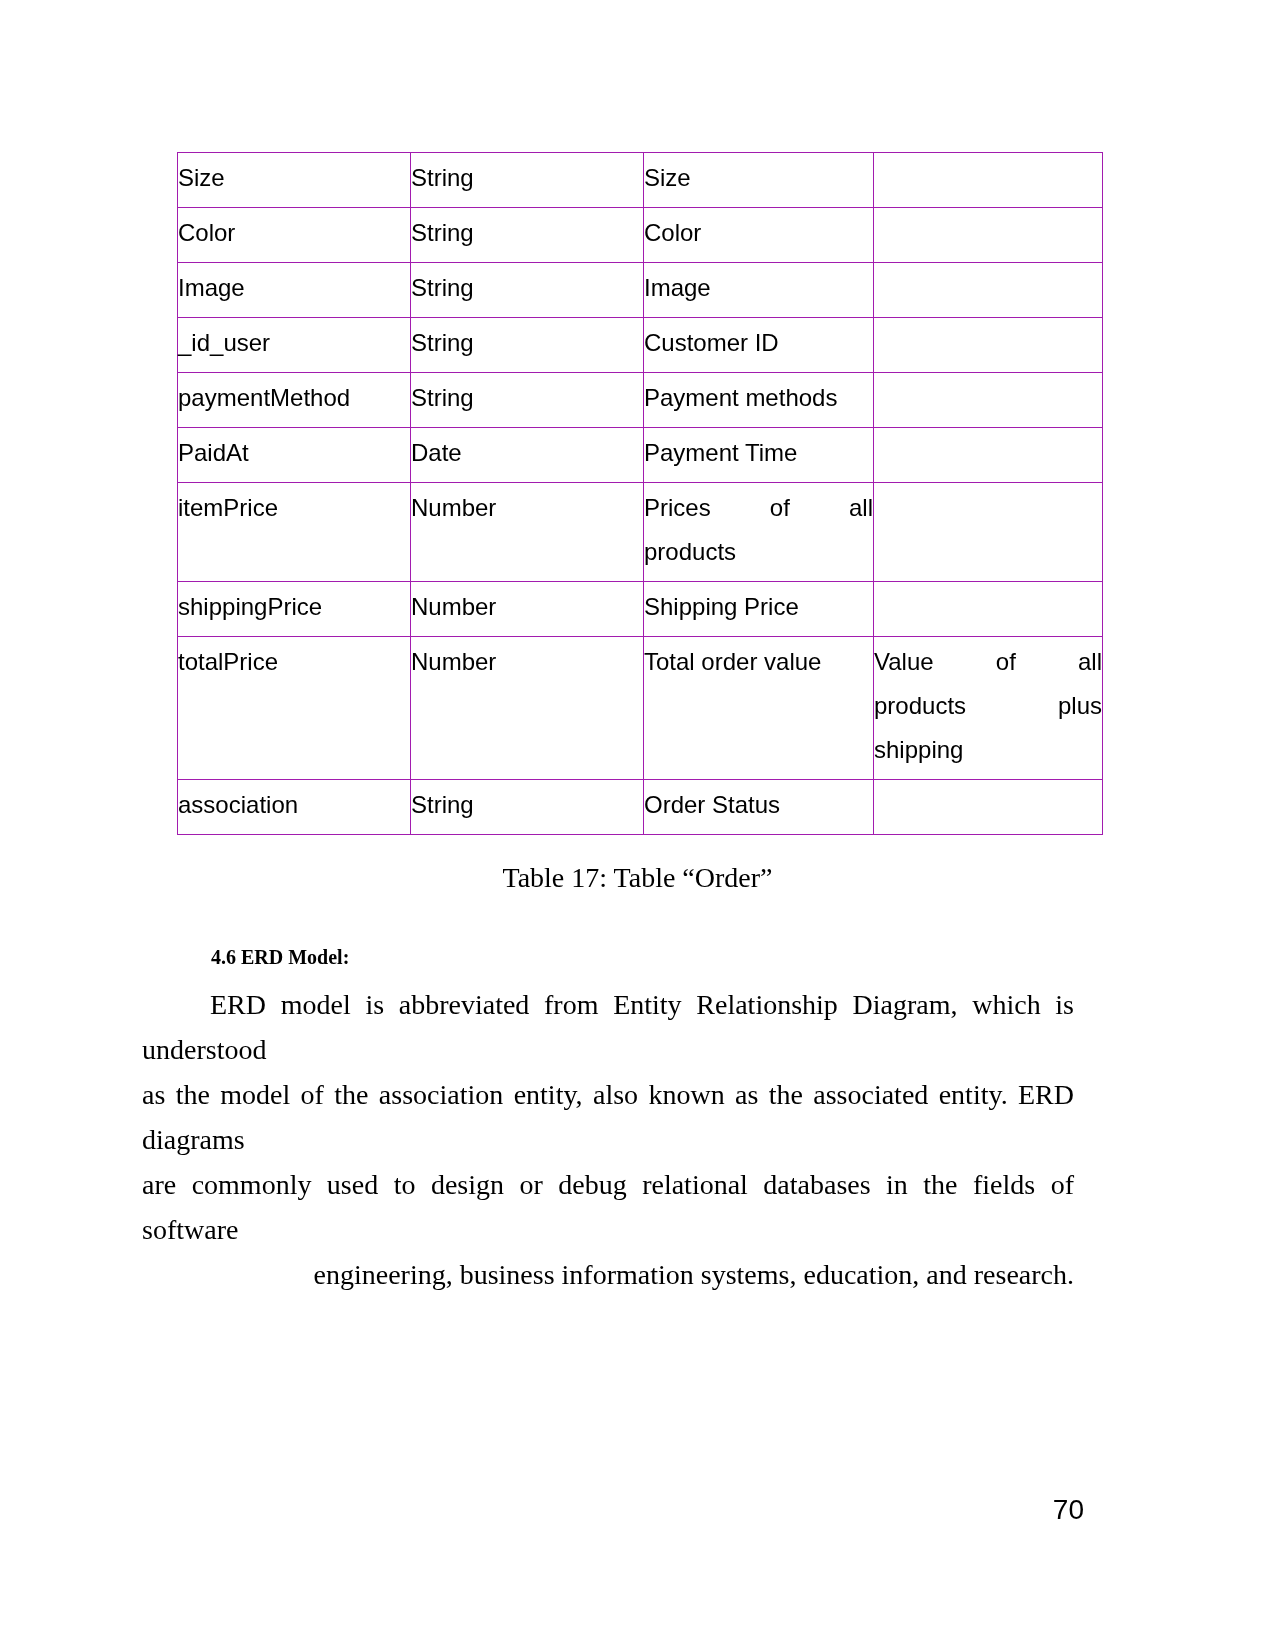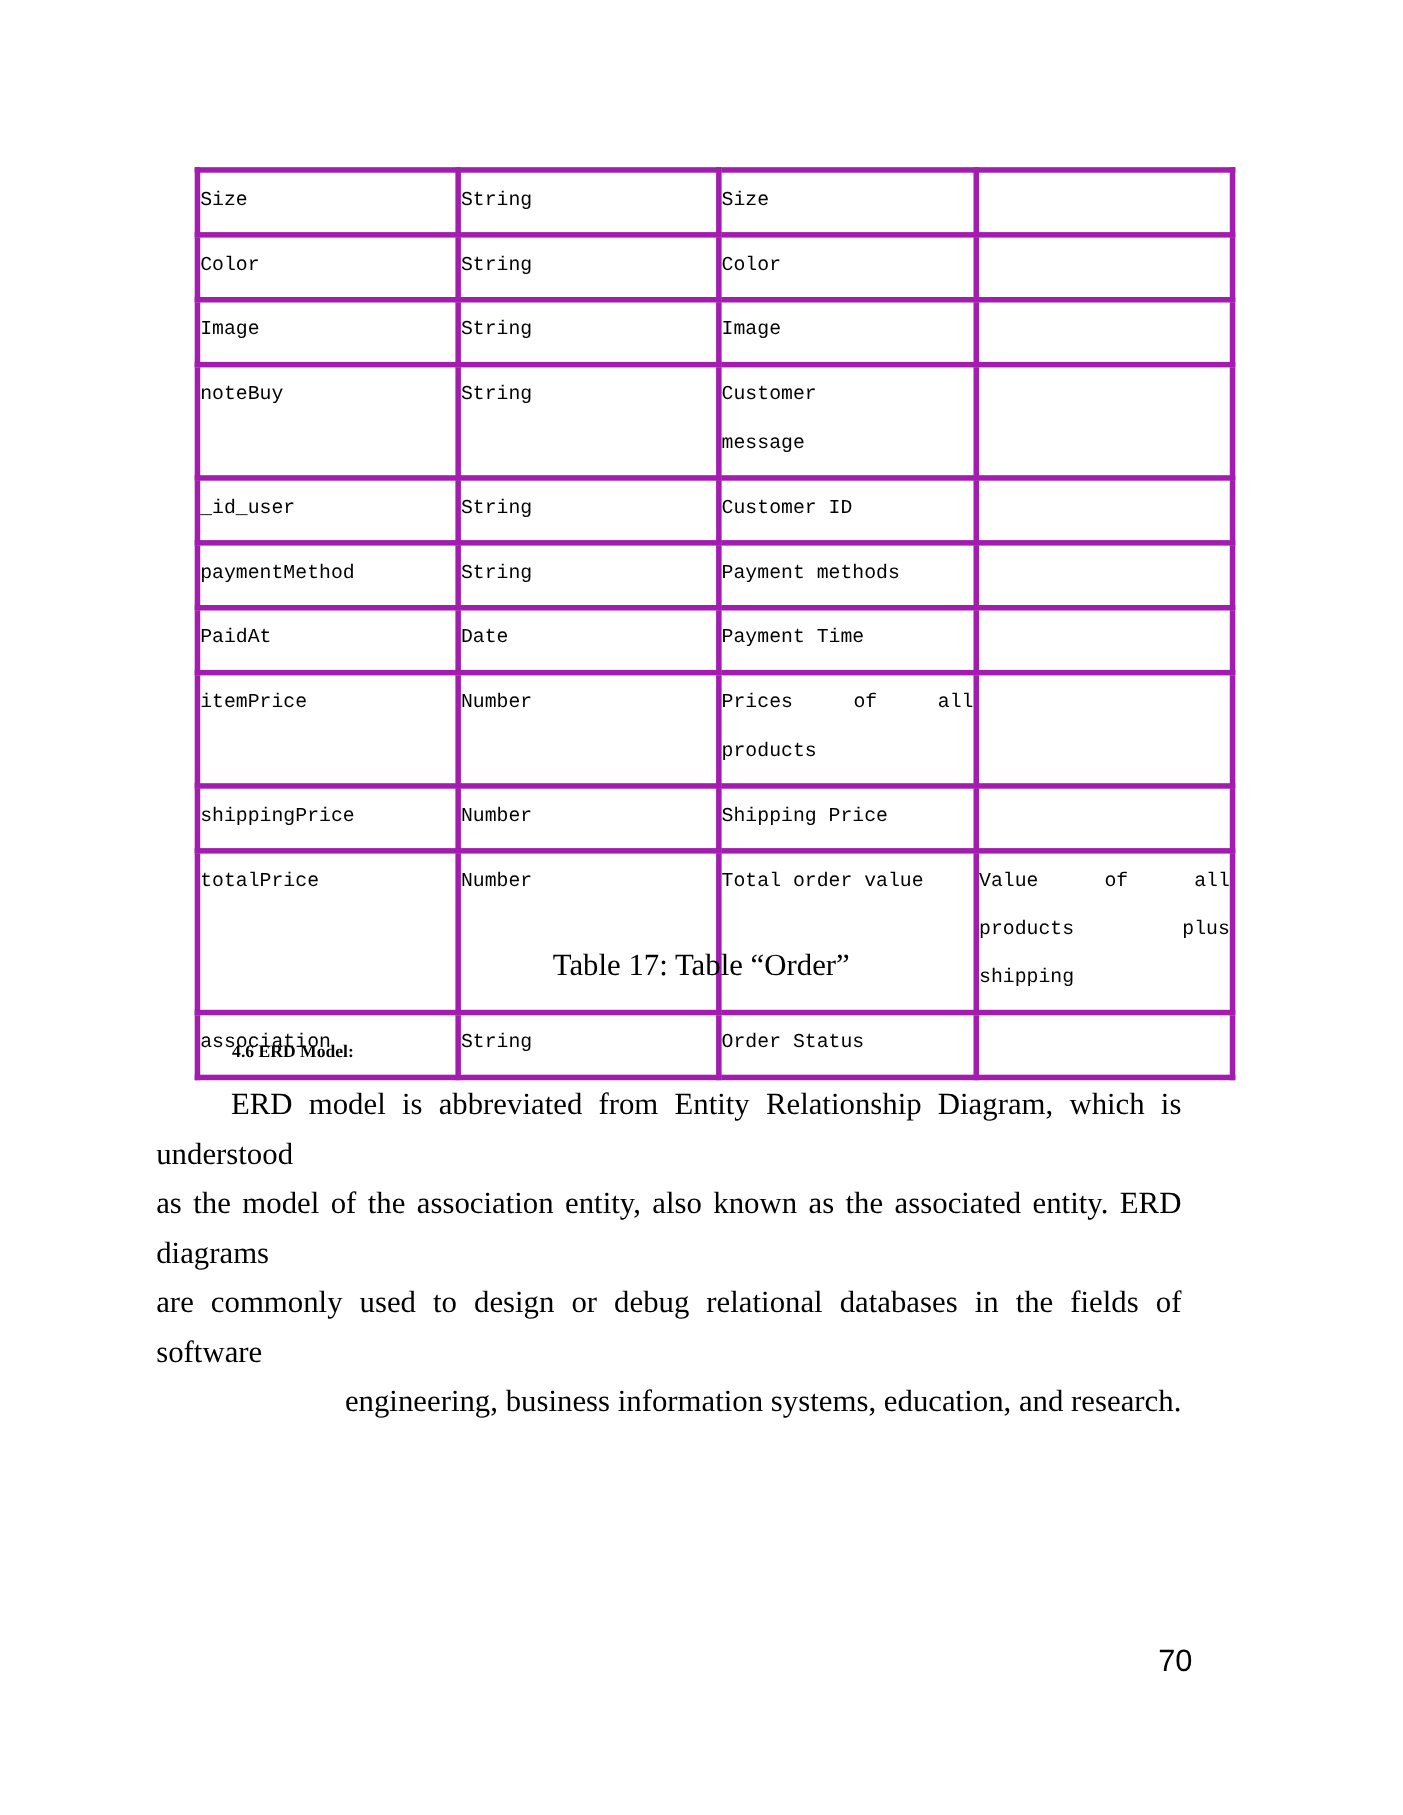--- a/index.html
+++ b/index.html
@@ -30,26 +30,26 @@
     left: 177px;
     top: 152px;
     width: 921px;
   }
   table.spec {
     border-collapse: collapse;
     width: 921px;
     table-layout: fixed;
   }
   table.spec td {
-    border: 5px solid #a21caf;
+    border: 1px solid #a21caf;
     vertical-align: top;
-    font-size: 18px;
+    font-size: 24px;
     line-height: 44px;
     padding: 3px 0 7px 0;
-    font-family: Liberation Mono, monospace;
+    font-family: Liberation Sans, sans-serif;
   }
   td.c0 { width: 232px; padding-left: 30px; padding-right: 8px; }
   td.c1 { width: 232px; padding-left: 34px; padding-right: 8px; }
   td.c2 { width: 229px; padding-left: 33px; padding-right: 18px; }
   td.c3 { width: 228px; padding-left: 32px; padding-right: 20px; }
 
   td.just { text-align: justify; text-align-last: justify; }
   td.just .lastline { text-align: left; }
 
   
@@ -66,21 +66,21 @@
     font-size: 28px;
     line-height: 34px;
     font-family: "Liberation Serif", "DejaVu Serif", serif;
   }
 
   
   .heading {
     position: absolute;
     left: 211px;
     top: 940px;
-    font-size: 16px;
+    font-size: 20px;
     font-weight: bold;
     line-height: 34px;
     font-family: "Liberation Serif", "DejaVu Serif", serif;
   }
 
   
   .body-par {
     position: absolute;
     left: 142px;
     top: 982px;
@@ -127,29 +127,20 @@
           <td class="c3"></td>
         </tr>
 
         <tr>
           <td class="c0">Image</td>
           <td class="c1">String</td>
           <td class="c2">Image</td>
           <td class="c3"></td>
         </tr>
 
-        <tr>
-          <td class="c0 h2">noteBuy</td>
-          <td class="c1 h2">String</td>
-          <td class="c2 h2">
-            <div>Customer</div>
-            <div>message</div>
-          </td>
-          <td class="c3 h2"></td>
-        </tr>
 
         <tr>
           <td class="c0">_id_user</td>
           <td class="c1">String</td>
           <td class="c2">Customer ID</td>
           <td class="c3"></td>
         </tr>
 
         <tr>
           <td class="c0">paymentMethod</td>

